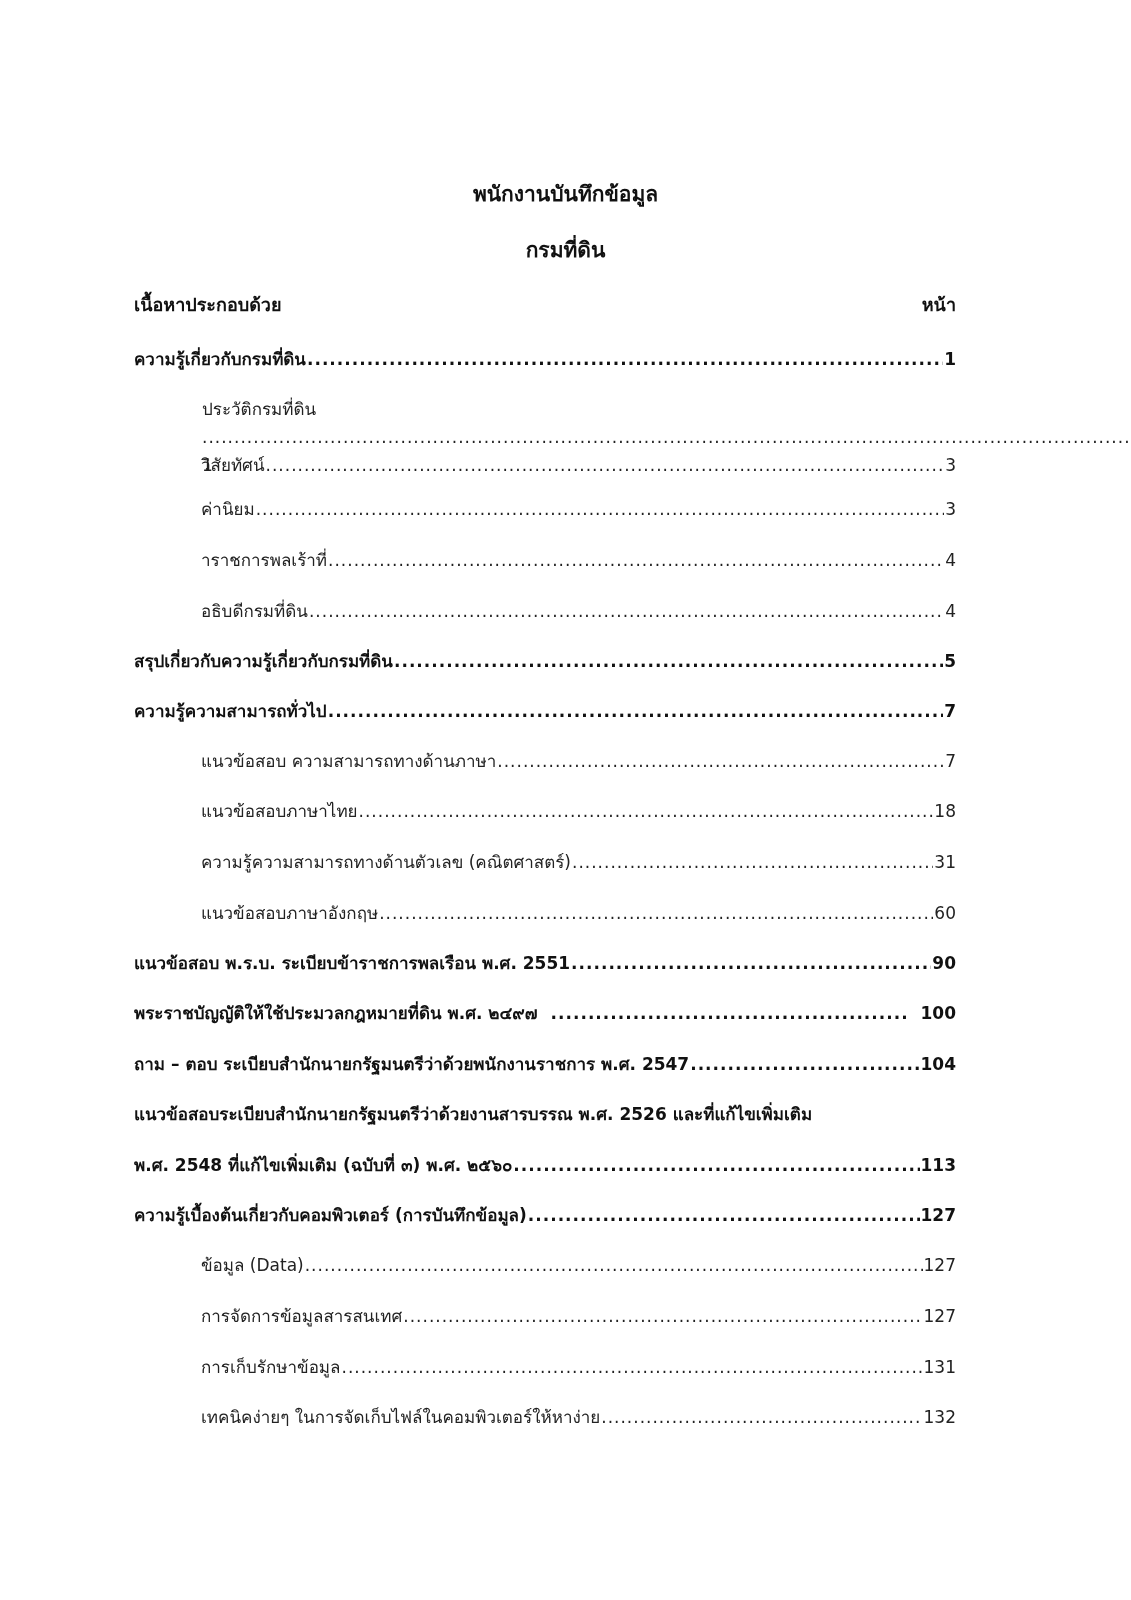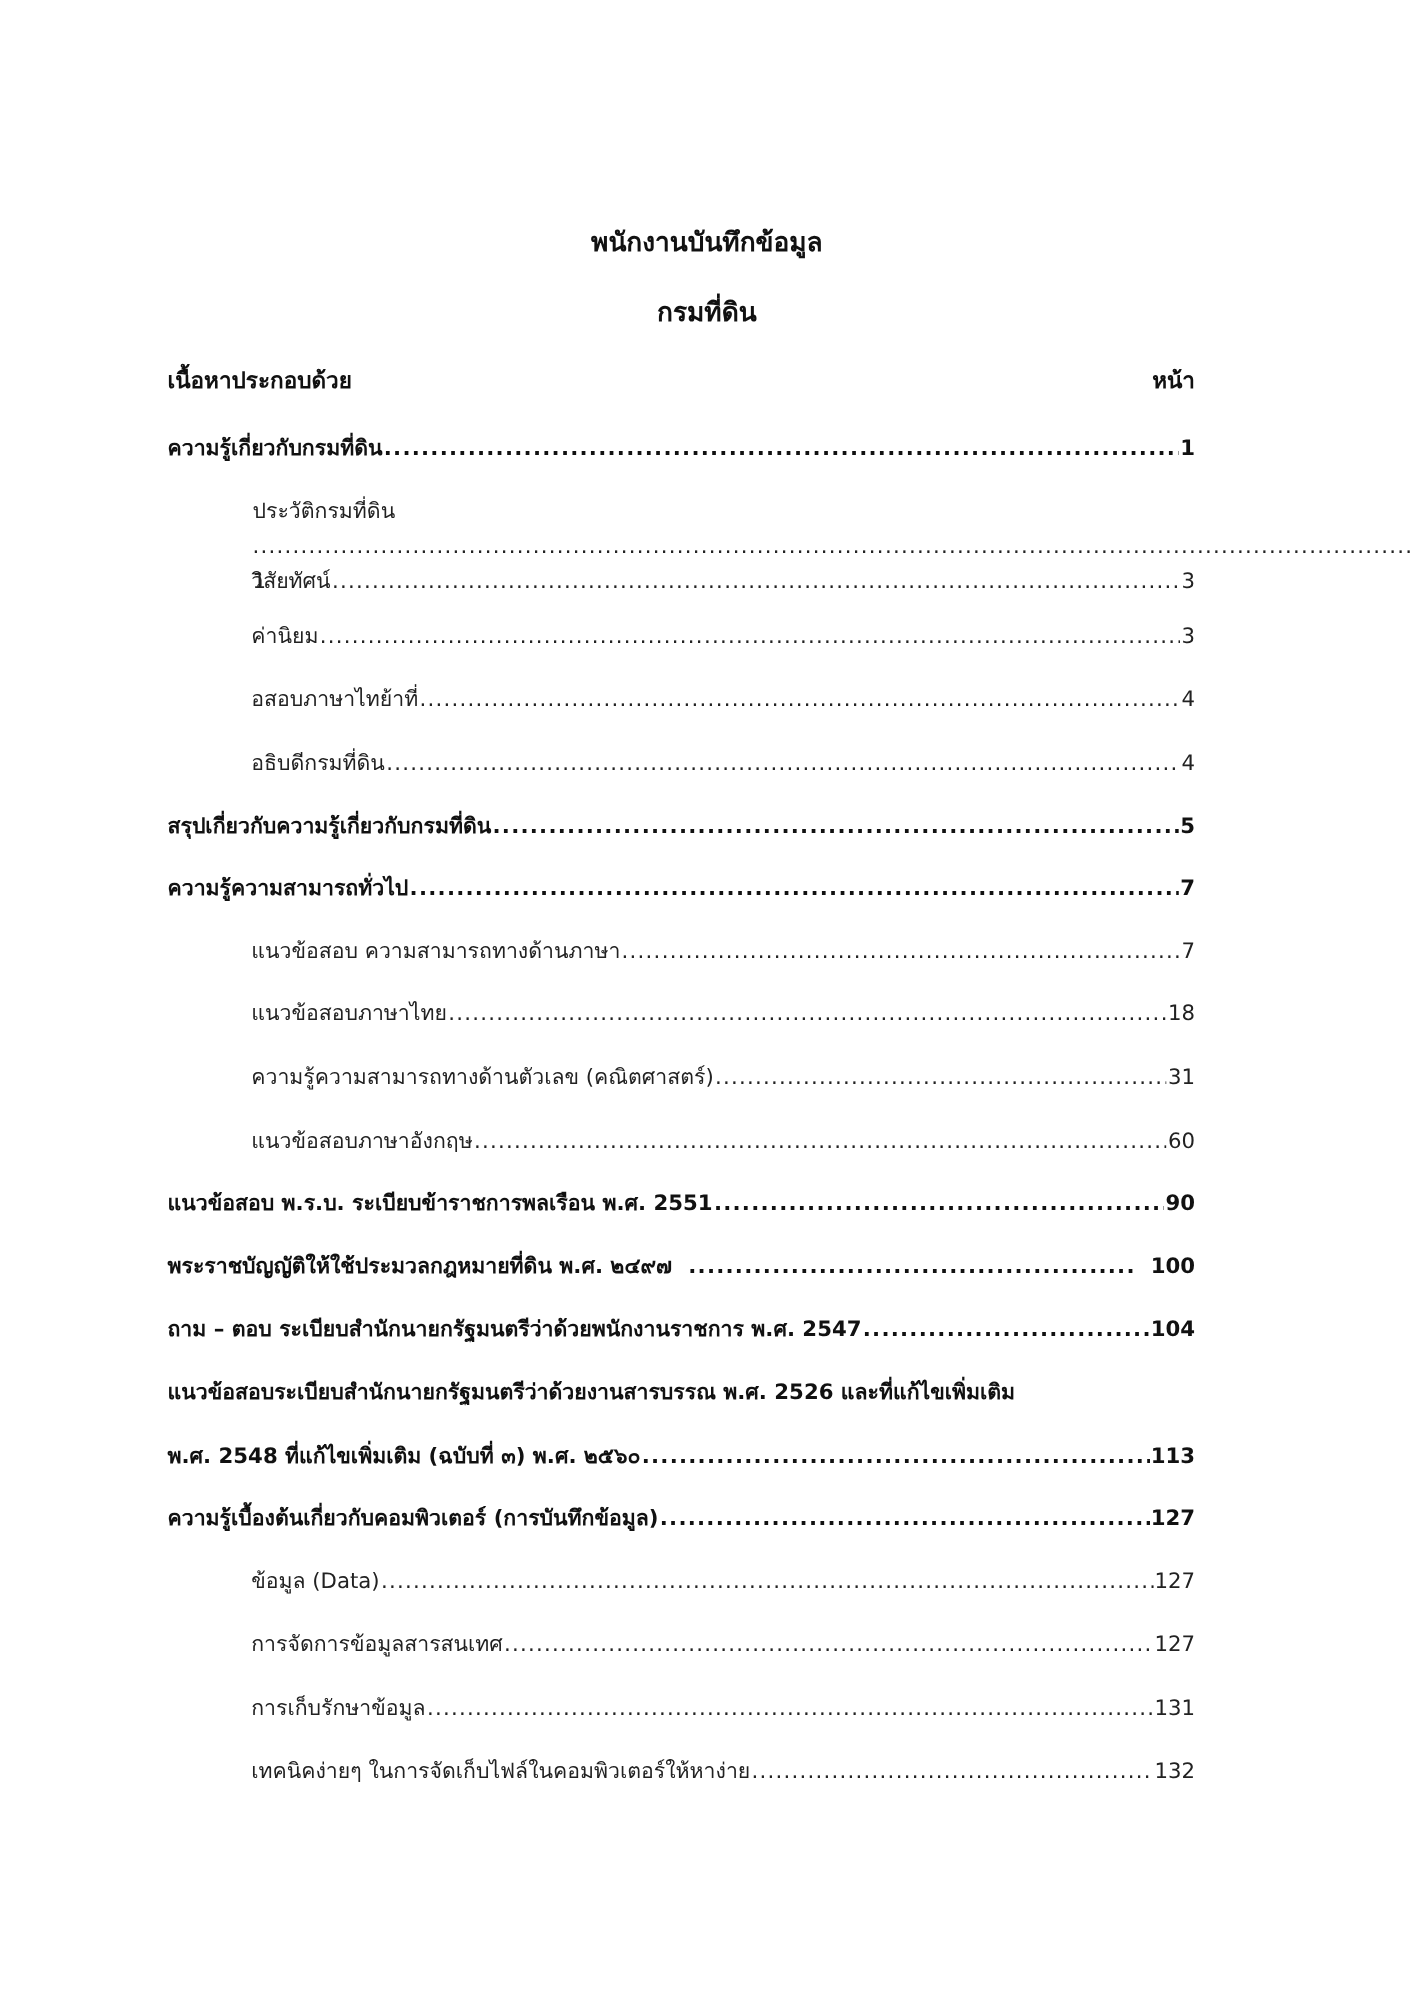--- a/index.html
+++ b/index.html
@@ -65,21 +65,21 @@
         <span class="label">วิสัยทัศน์</span>
         <span class="dots"></span>
         <span class="page-num">3</span>
       </div>
       <div class="row sub" style="top: 456px;">
         <span class="label">ค่านิยม</span>
         <span class="dots"></span>
         <span class="page-num">3</span>
       </div>
       <div class="row sub" style="top: 507px;">
-        <span class="label">อสอบภาษาไทย้าที่</span>
+        <span class="label">าราชการพลเร้าที่</span>
         <span class="dots"></span>
         <span class="page-num">4</span>
       </div>
       <div class="row sub" style="top: 558px;">
         <span class="label">อธิบดีกรมที่ดิน</span>
         <span class="dots"></span>
         <span class="page-num">4</span>
       </div>
       <div class="row main" style="top: 608px;">
         <span class="label">สรุปเกี่ยวกับความรู้เกี่ยวกับกรมที่ดิน</span>

